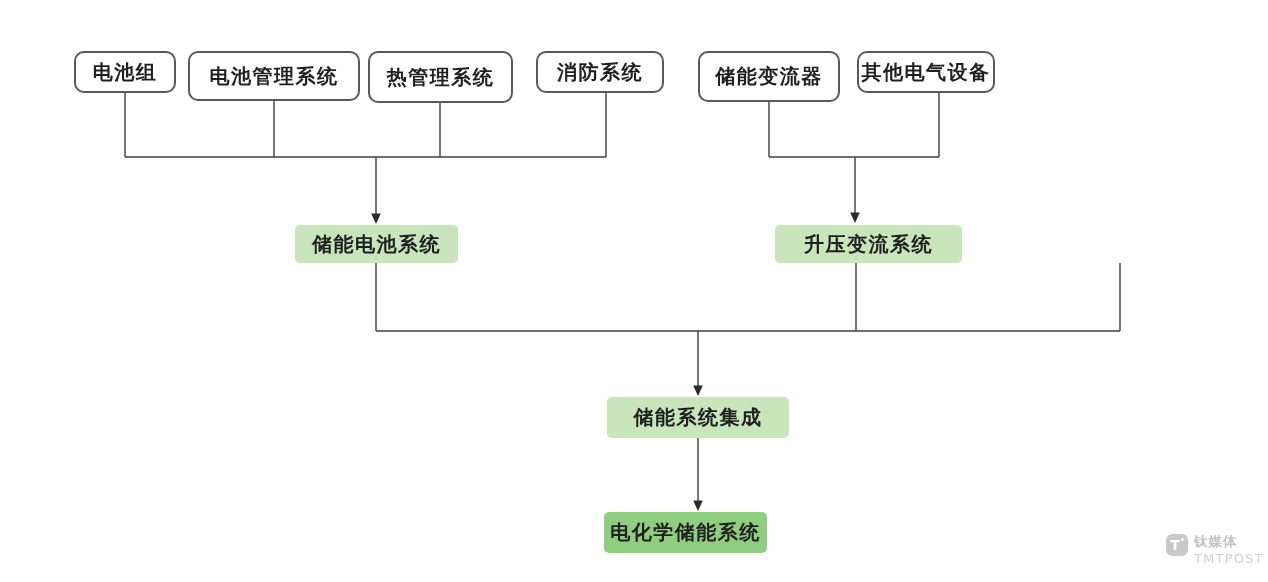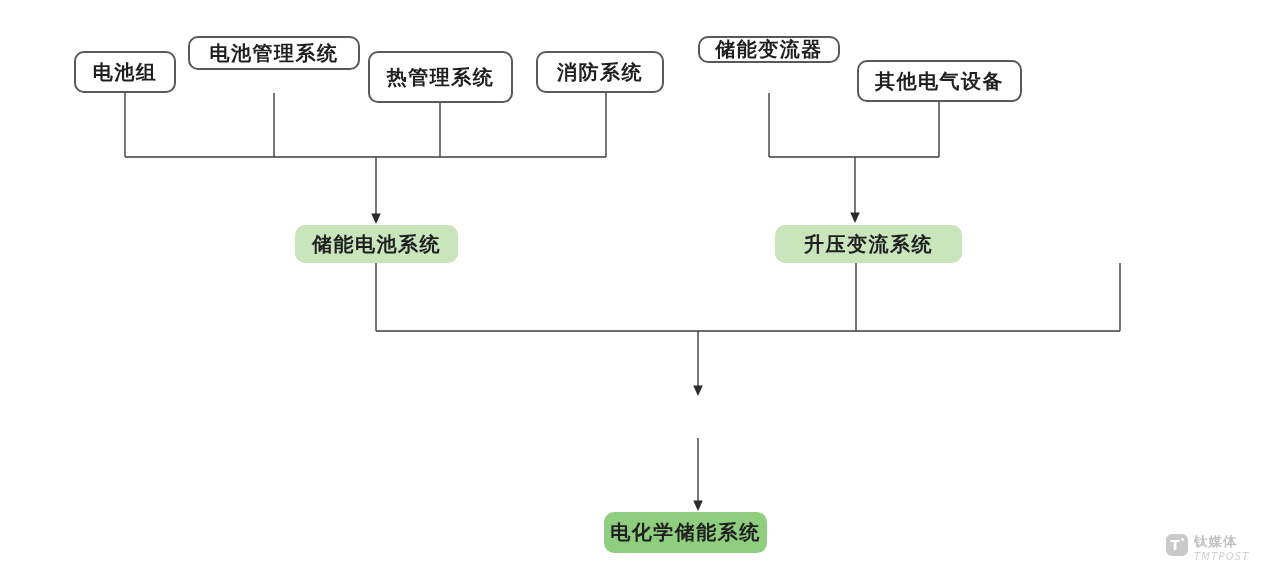--- a/index.html
+++ b/index.html
@@ -29,32 +29,32 @@
     color: #1f1f1f;
     white-space: nowrap;
   }
   .wnode {
     background: #ffffff;
     border: 2px solid #595959;
     border-radius: 10px;
   }
   .gnode {
     background: #c8e5bc;
-    border-radius: 10px;
+    border-radius: 5px;
   }
   .gnode-dark {
     background: #90ce7f;
   }
   
   #n-battery { left: 74px;  top: 51px; width: 102px; height: 42px; }
-  #n-bms     { left: 188px; top: 36px; width: 172px; height: 34px; }
+  #n-bms     { left: 188px; top: 51px; width: 172px; height: 50px; }
   #n-thermal { left: 368px; top: 51px; width: 145px; height: 52px; }
   #n-fire    { left: 536px; top: 51px; width: 128px; height: 42px; }
-  #n-pcs     { left: 698px; top: 36px; width: 142px; height: 27px; }
-  #n-other   { left: 857px; top: 60px; width: 165px; height: 42px; }
+  #n-pcs     { left: 698px; top: 51px; width: 142px; height: 51px; }
+  #n-other   { left: 857px; top: 51px; width: 138px; height: 42px; }
   
   #n-bess    { left: 295px;  top: 225px; width: 163px; height: 38px; }
   #n-boost   { left: 775px;  top: 225px; width: 187px; height: 38px; }
   #n-ems     { left: 1039px; top: 225px; width: 162px; height: 38px; }
   
   #n-integration { left: 607px; top: 397px; width: 182px; height: 41px; }
   #n-final       { left: 604px; top: 512px; width: 163px; height: 41px; }
 
   
   .watermark {
@@ -91,24 +91,23 @@
   .wm-text { display: flex; flex-direction: column; line-height: 1; padding-top: 1px; }
   .wm-brand {
     font-size: 13.5px;
     font-weight: 600;
     color: #c2c2c2;
     letter-spacing: 1px;
     font-family: Liberation Serif, serif;
   }
   .wm-sub {
     margin-top: 3px;
-    font-size: 10px;
+    font-size: 13px;
     color: #d0d0d0;
     letter-spacing: 1.2px;
-    font-style: italic;
   }
 </style>
 </head>
 <body>
 
 <div class="canvas">
 
   <svg class="wires" viewBox="0 0 1268 582" xmlns="http://www.w3.org/2000/svg">
 
     <path d="M125 93 V157 M274 93 V157 M440 93 V157 M606 93 V157 M125 157 H606" fill="none" stroke="#3f3f3f" stroke-width="1.4"></path>
@@ -128,20 +127,21 @@
   <div class="node wnode" id="n-battery">电池组</div>
   <div class="node wnode" id="n-bms">电池管理系统</div>
   <div class="node wnode" id="n-thermal">热管理系统</div>
   <div class="node wnode" id="n-fire">消防系统</div>
   <div class="node wnode" id="n-pcs">储能变流器</div>
   <div class="node wnode" id="n-other">其他电气设备</div>
 
   <div class="node gnode" id="n-bess">储能电池系统</div>
   <div class="node gnode" id="n-boost">升压变流系统</div>
 
+  <div class="node gnode" id="n-integration">储能系统集成</div>
 
   <div class="node gnode gnode-dark" id="n-final">电化学储能系统</div>
 
   <div class="watermark">
     <div class="wm-badge">
       <span class="t">T</span>
       <span class="dot"></span>
     </div>
     <div class="wm-text">
       <span class="wm-brand">钛媒体</span>

